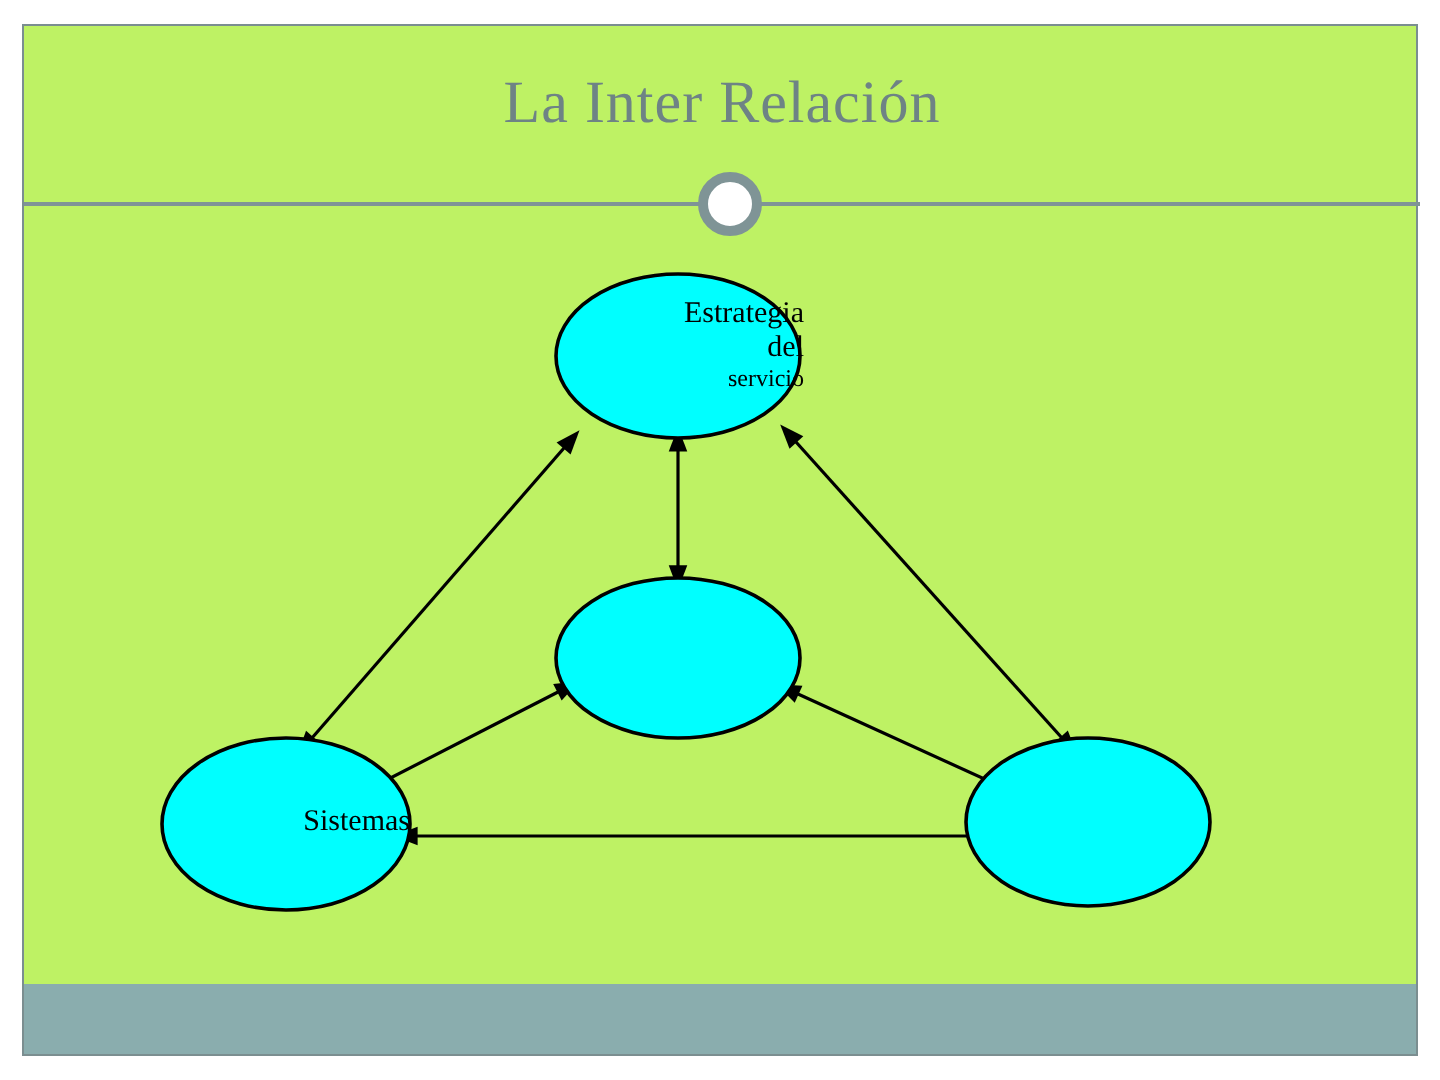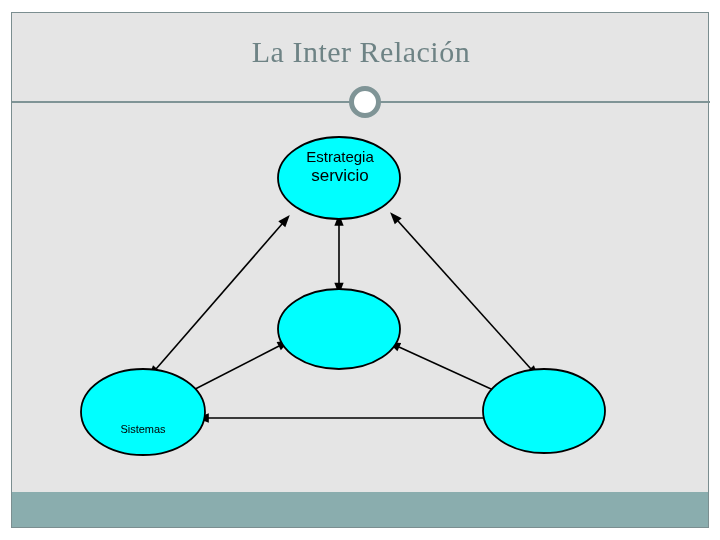--- a/index.html
+++ b/index.html
@@ -11,21 +11,21 @@
     overflow: hidden;
     font-family: "Liberation Serif", serif;
   }
 
   #slide {
     position: absolute;
     left: 11px;
     top: 12px;
     width: 698px;
     height: 516px;
-    background: #e5e5e5;
+    background: #bef264;
     border: 1px solid #7b8e90;
     box-sizing: border-box;
   }
 
   
   #title {
     position: absolute;
     left: 0;
     top: 22px;
     width: 698px;
@@ -72,49 +72,48 @@
   #diagram {
     position: absolute;
     left: 0;
     top: 0;
     width: 698px;
     height: 516px;
   }
 
   .node-label {
     position: absolute;
-    text-align: center;
-    font-family: Liberation Sans, sans-serif;
+    text-align: right;
+    font-family: Liberation Serif, serif;
     color: #000000;
     line-height: 1.12;
     pointer-events: none;
     font-weight: 500;
   }
 
   #label-estrategia {
     left: 266px;
     top: 136px;
     width: 124px;
     font-size: 15px;
   }
-  #label-estrategia .small { font-size: 17px; }
+  #label-estrategia .small { font-size: 12px; }
 
   #label-cliente {
     left: 265px;
     top: 309px;
     width: 124px;
     font-size: 15px;
   }
 
   #label-sistemas {
     left: 69px;
     top: 390px;
     width: 124px;
-    font-size: 11px;
-    margin-top: 20px;
+    font-size: 15px;
   }
 
   #label-personal {
     left: 471px;
     top: 368px;
     width: 124px;
     font-size: 15px;
   }
 </style>
 </head>
@@ -146,20 +145,21 @@
     </g>
 
     <ellipse cx="327" cy="165" rx="61" ry="41" fill="#00ffff" stroke="#000000" stroke-width="1.8"></ellipse>
     <ellipse cx="327" cy="316" rx="61" ry="40" fill="#00ffff" stroke="#000000" stroke-width="1.8"></ellipse>
     <ellipse cx="131" cy="399" rx="62" ry="43" fill="#00ffff" stroke="#000000" stroke-width="1.8"></ellipse>
     <ellipse cx="532" cy="398" rx="61" ry="42" fill="#00ffff" stroke="#000000" stroke-width="1.8"></ellipse>
   </svg>
 
   <div class="node-label" id="label-estrategia">
     <div>Estrategia</div>
+    <div>del</div>
     <div class="small">servicio</div>
   </div>
 
 
   <div class="node-label" id="label-sistemas">
     <div>Sistemas</div>
   </div>
 
 
   <div id="footer-bar"></div>

